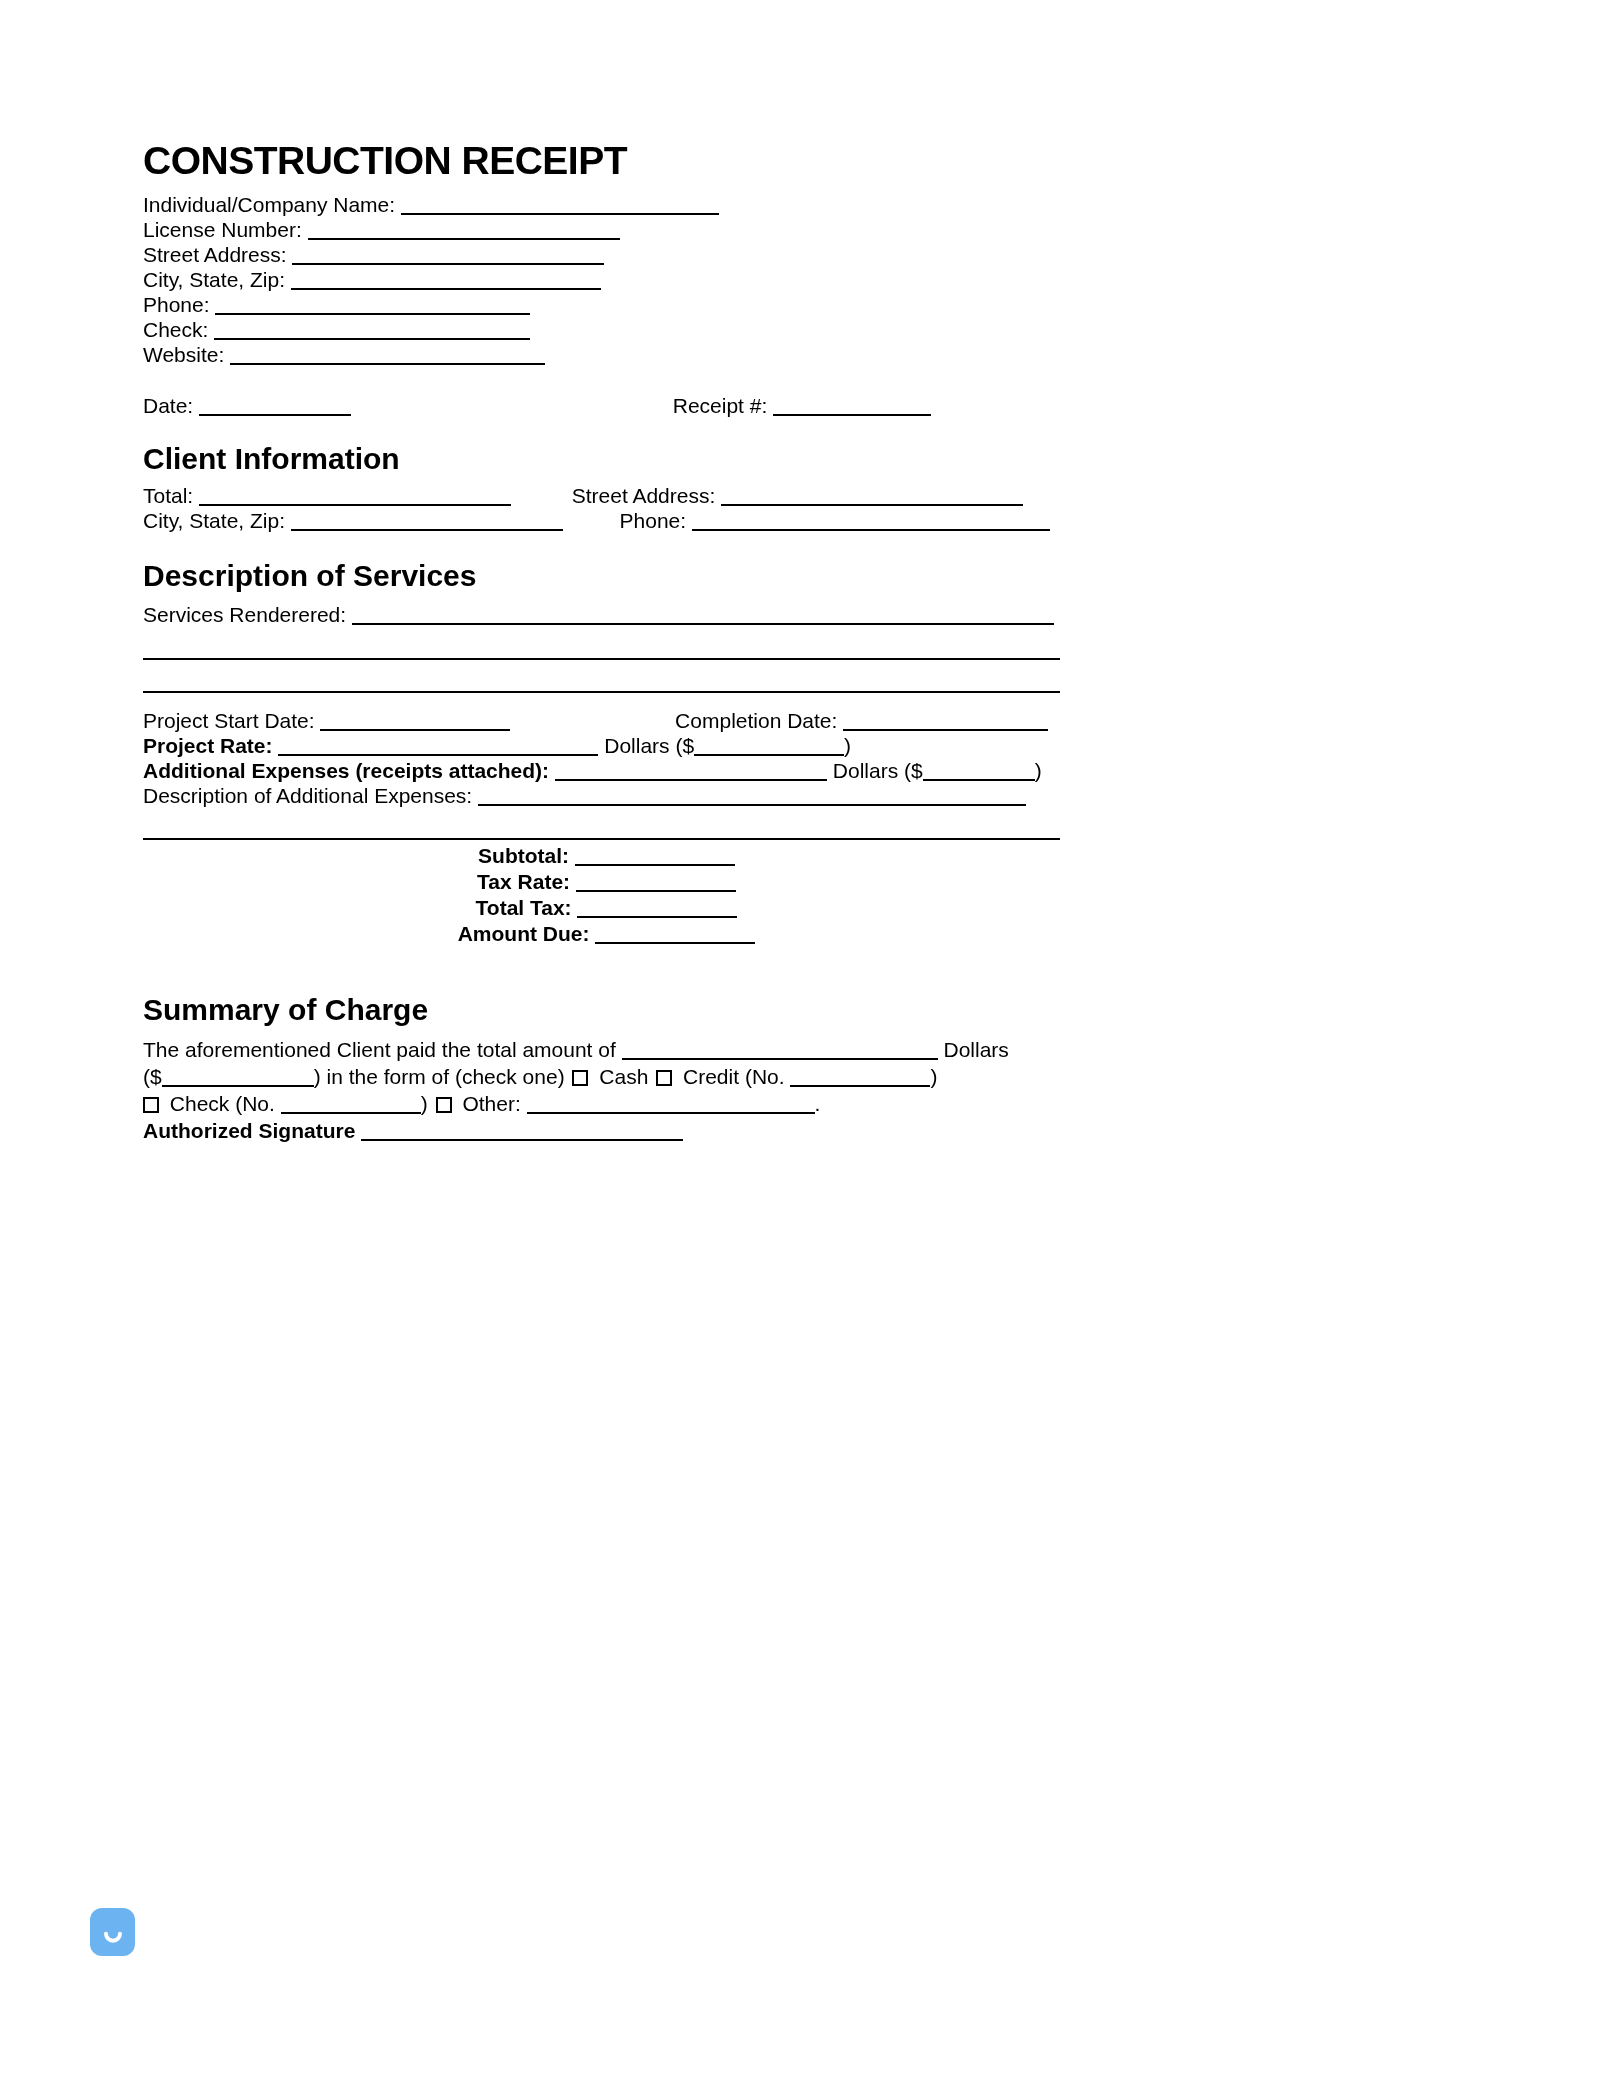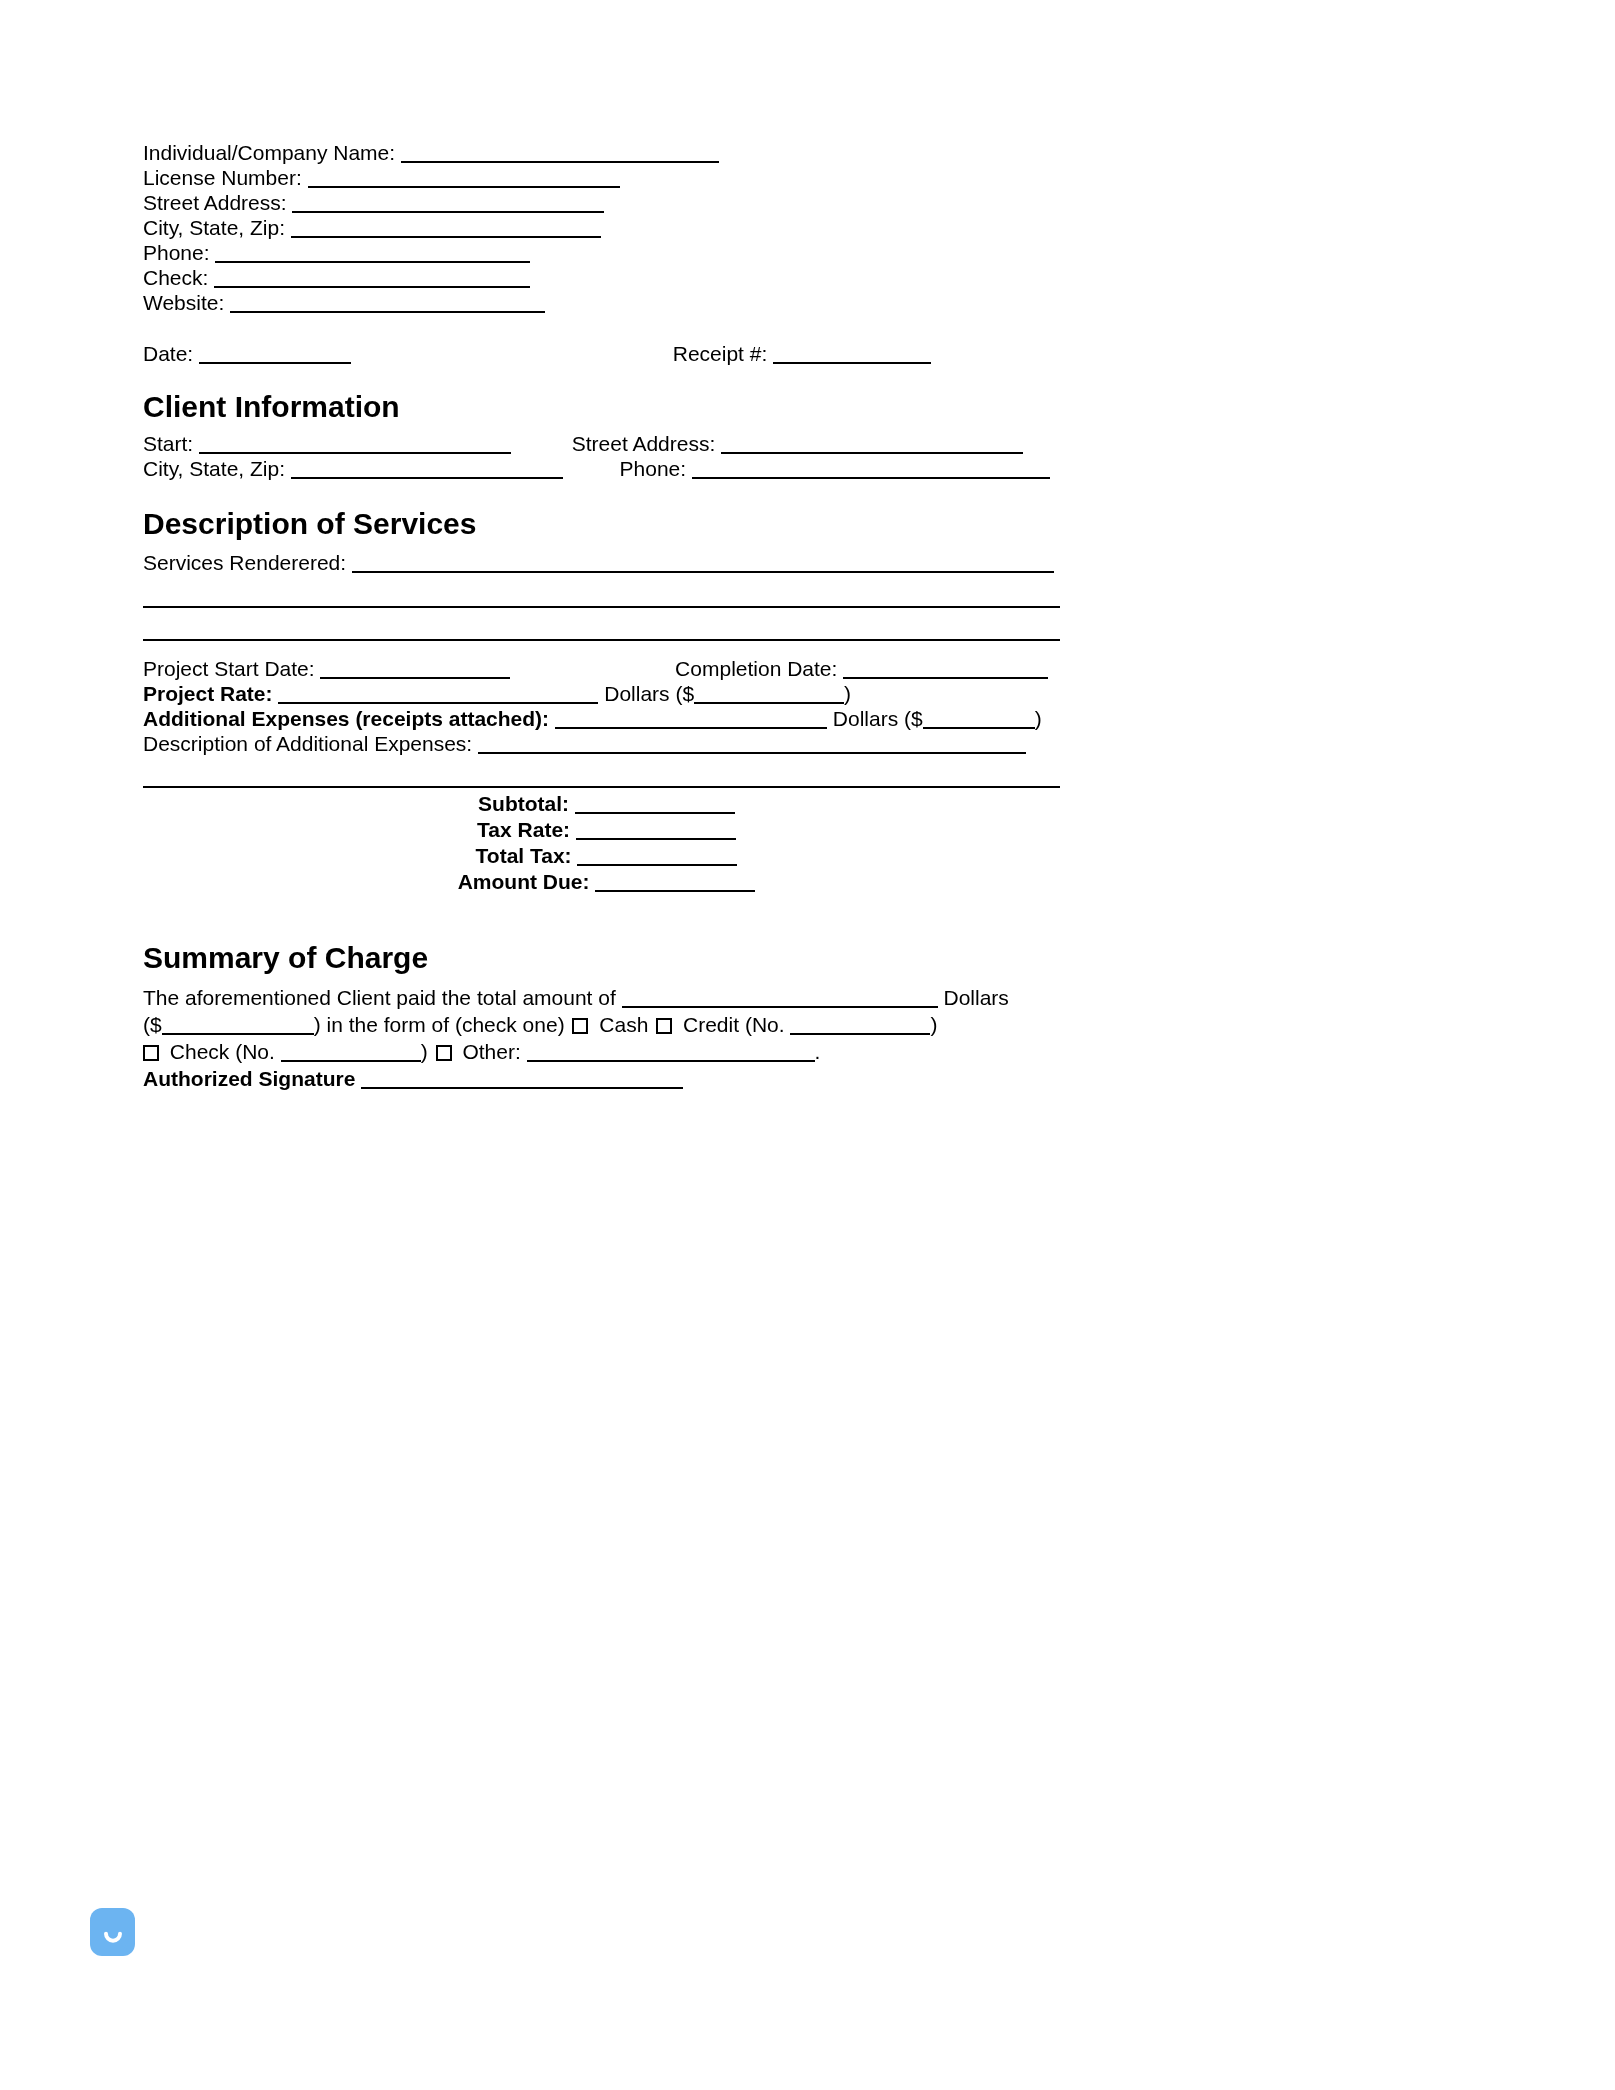--- a/index.html
+++ b/index.html
@@ -66,20 +66,21 @@
     border-radius:12px;
     display:flex;align-items:center;justify-content:center;
   }
 </style>
 </head>
 <body>
 
 <div class="page">
   <div class="content">
 
+    <div class="title">CONSTRUCTION RECEIPT</div>
 
     <div class="row">
       <span>Individual/Company Name:</span>
       <span class="u" style="width:318px"></span>
     </div>
     <div class="row">
       <span>License Number:</span>
       <span class="u" style="width:312px"></span>
     </div>
     <div class="row">
@@ -106,21 +107,21 @@
     <div class="row" style="margin-top:26px">
       <span>Date:</span>
       <span class="u" style="width:152px"></span>
       <span class="sp" style="width:310px"></span>
       <span>Receipt #:</span>
       <span class="u" style="width:158px"></span>
     </div>
 
     <div class="heading" style="margin-top:24px;margin-bottom:7px">Client Information</div>
     <div class="row">
-      <span>Start:</span>
+      <span>Total:</span>
       <span class="u" style="width:312px"></span>
       <span class="sp" style="width:49px"></span>
       <span>Street Address:</span>
       <span class="u" style="width:302px"></span>
     </div>
     <div class="row">
       <span>City, State, Zip:</span>
       <span class="u" style="width:272px"></span>
       <span class="sp" style="width:45px"></span>
       <span>Phone:</span>

